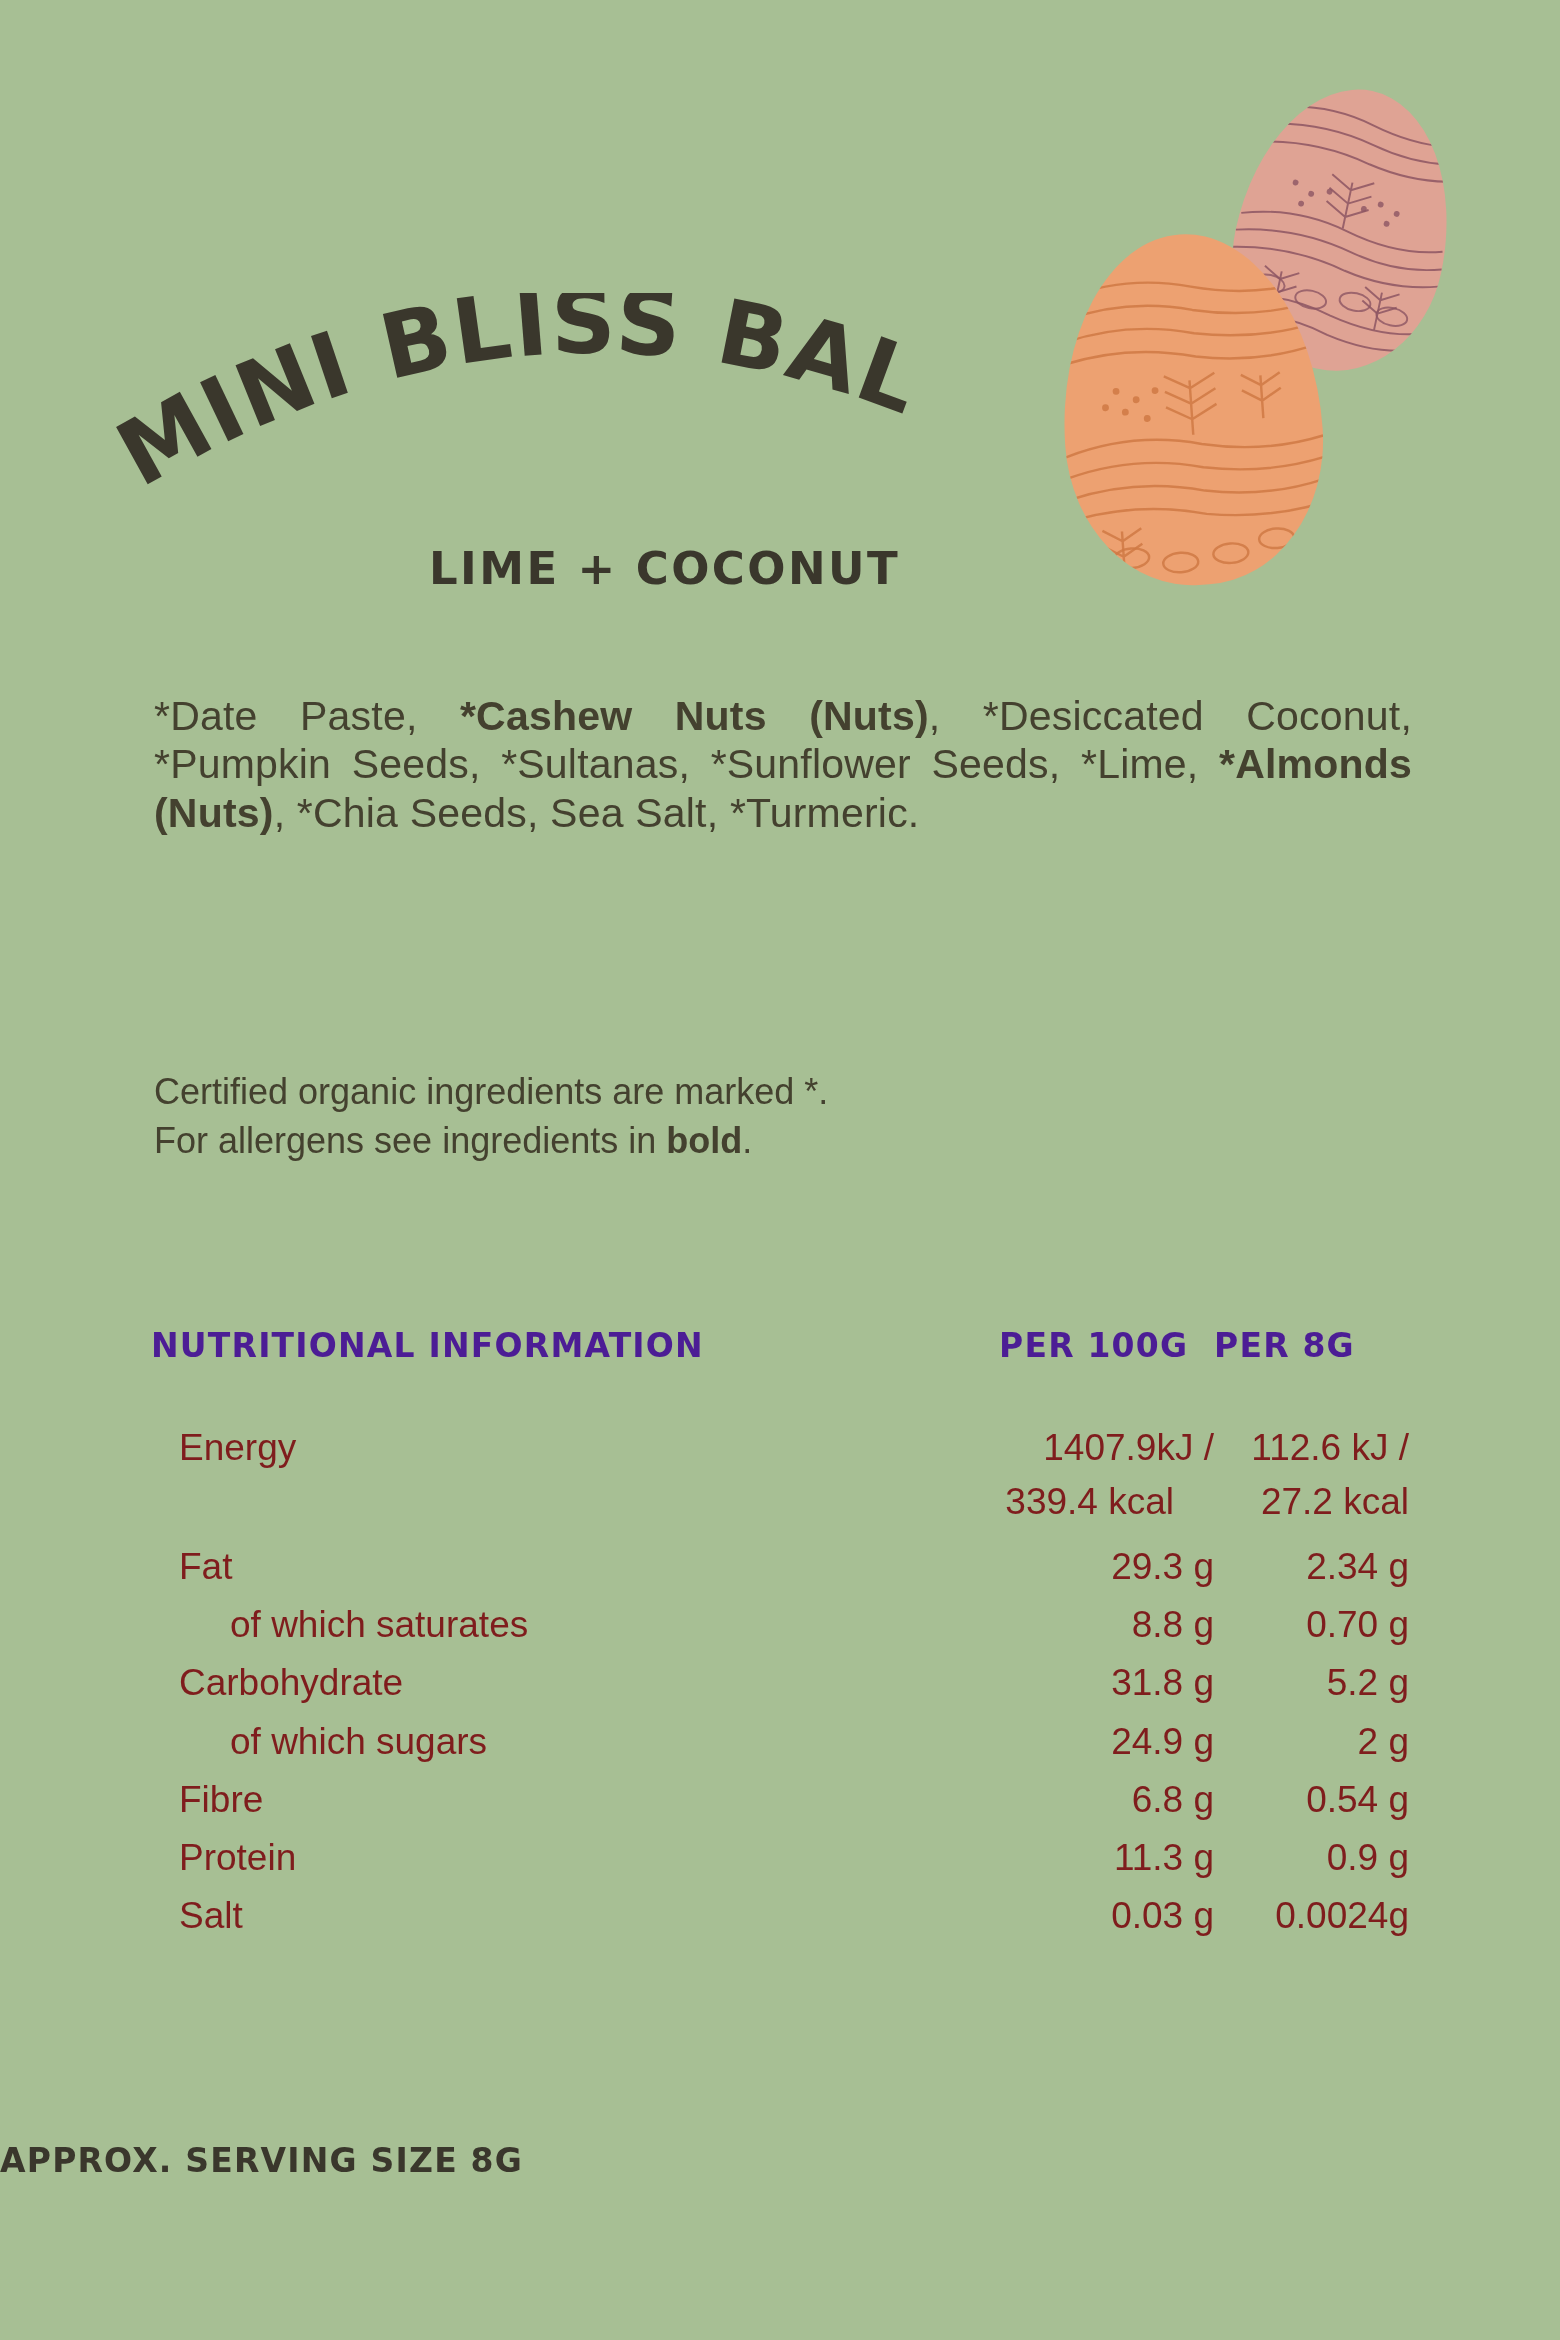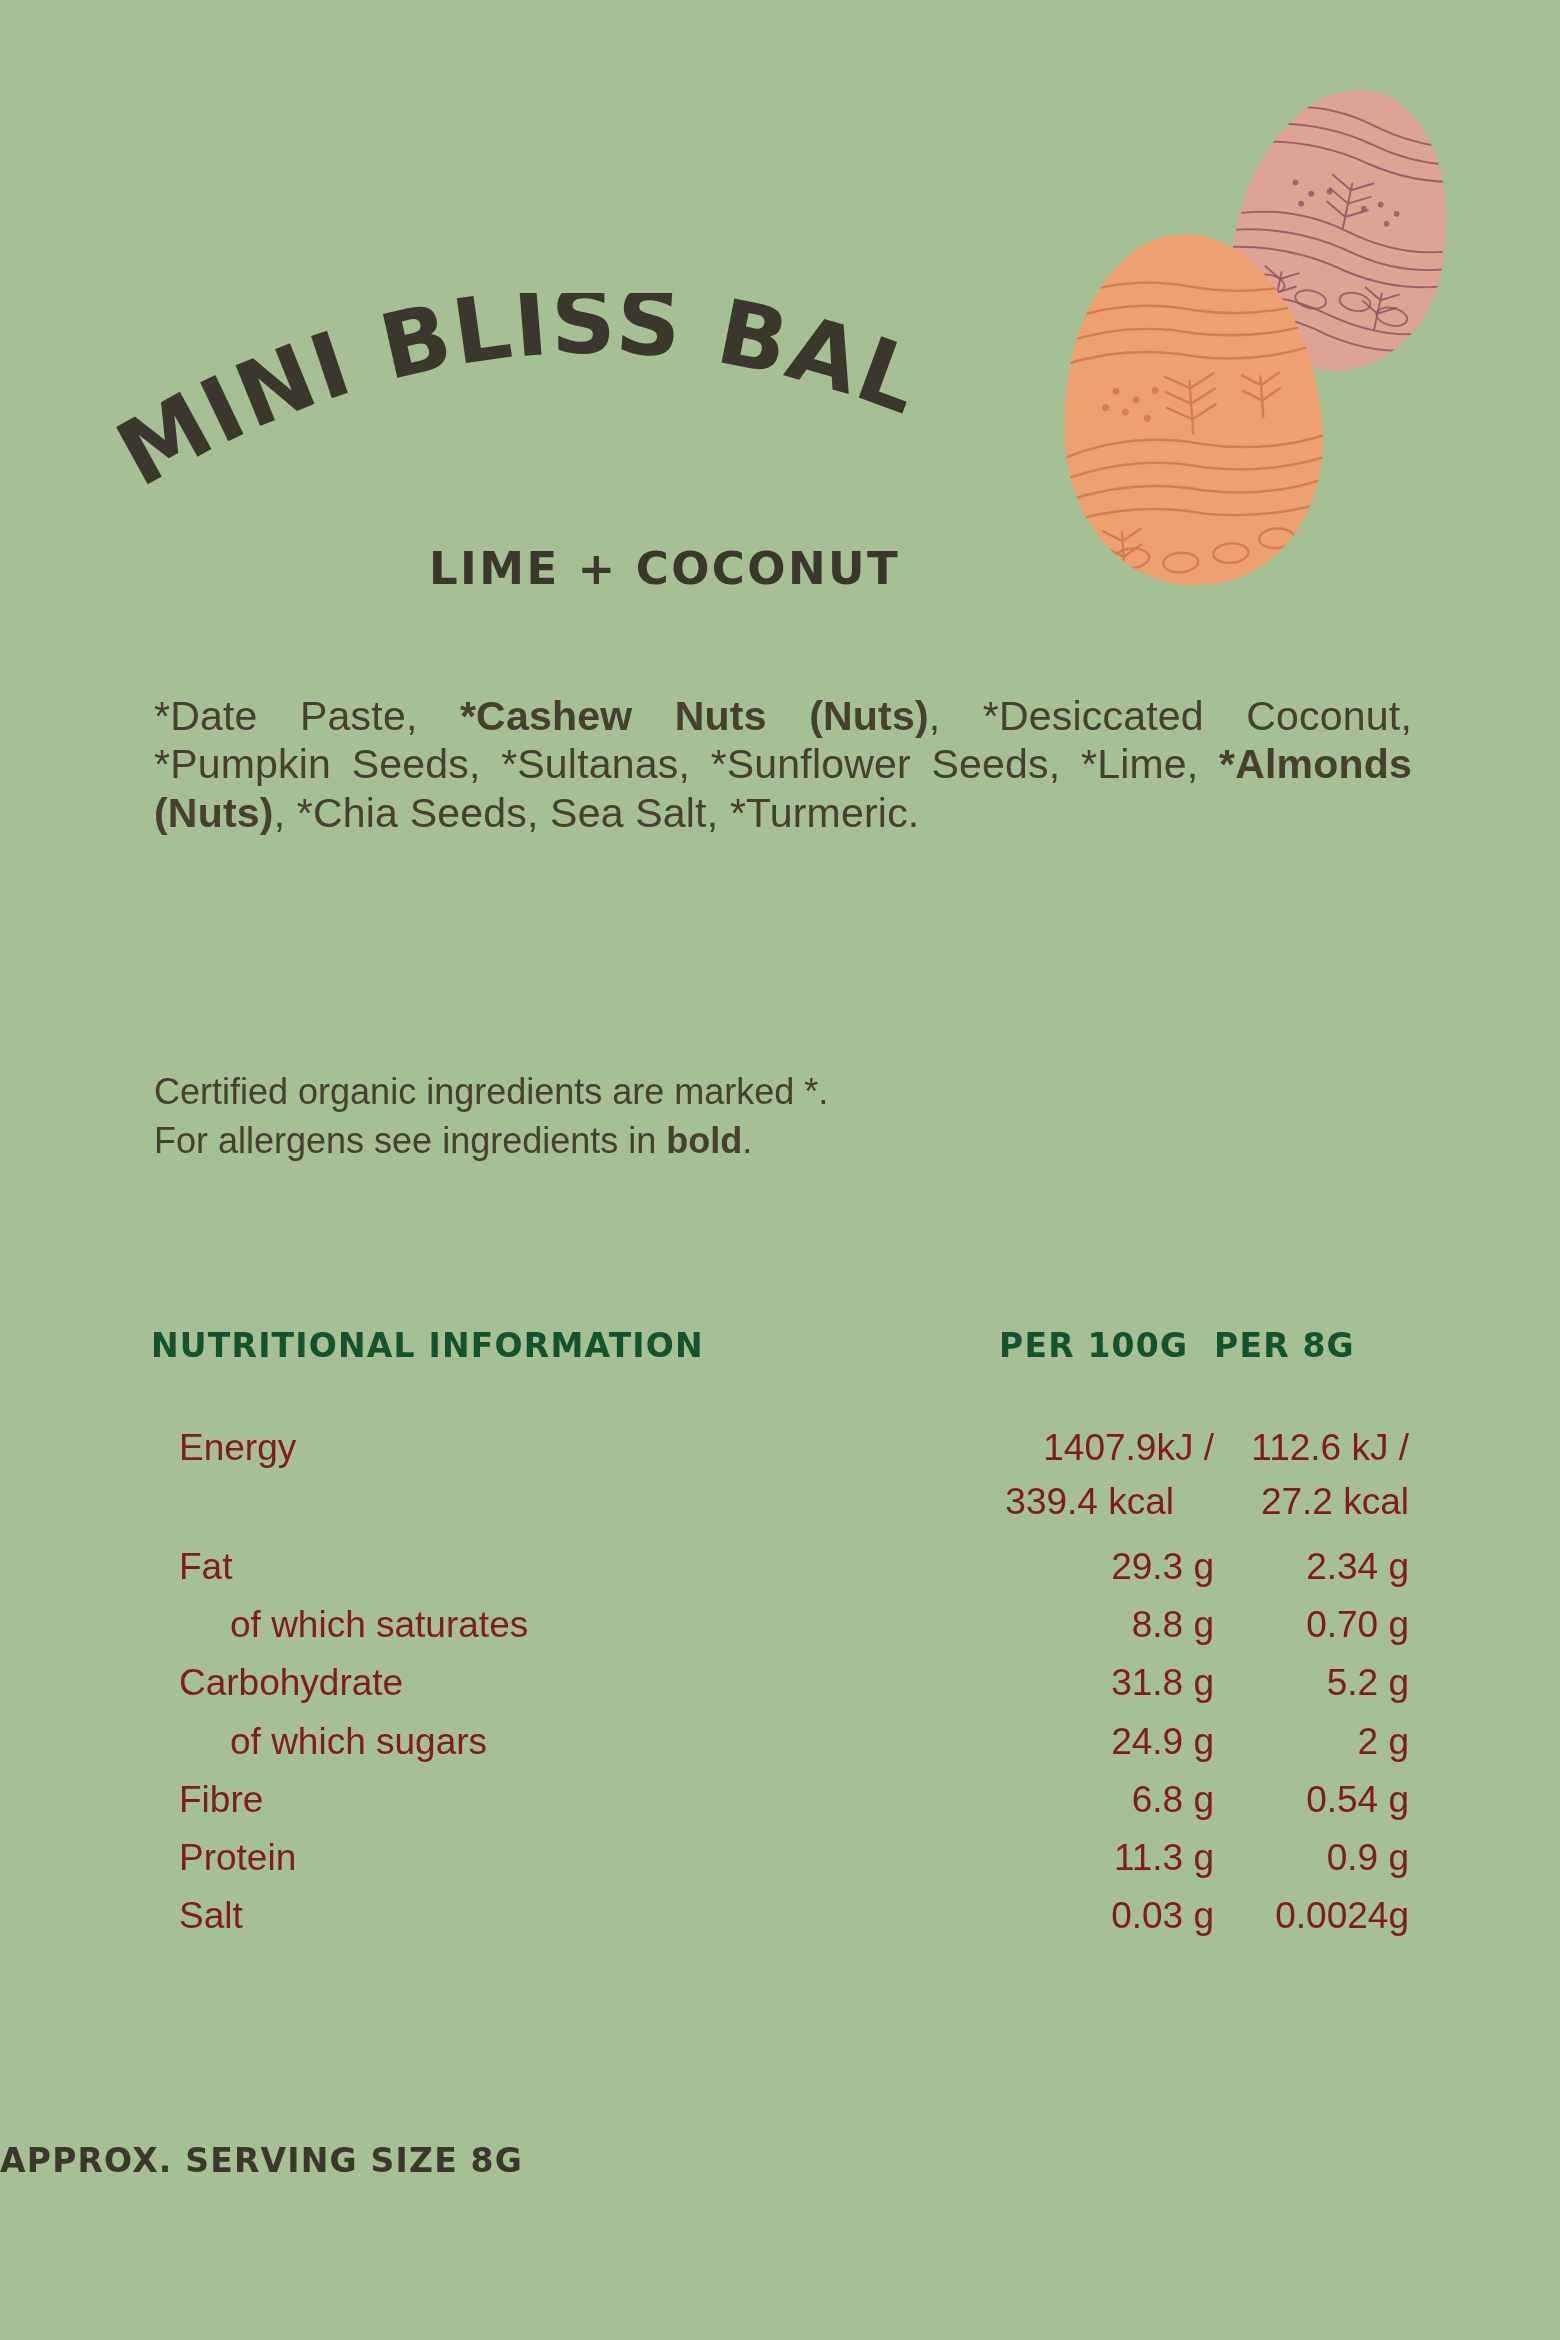--- a/index.html
+++ b/index.html
@@ -117,21 +117,21 @@
     top: 1326px;
     width: 1258px;
   }
   .nutri-head {
     display: flex;
     align-items: baseline;
     font-family: "DejaVu Sans", sans-serif;
     font-weight: bold;
     font-size: 33px;
     letter-spacing: 1.2px;
-    color: #14532d;
+    color: #4c1d95;
     margin-bottom: 60px;
   }
   .nutri-head .h-label { flex: 1 1 auto; }
   .nutri-head .h-col {
     width: 215px;
   }
   .nutri-head .h-col.small { width: 195px; }
 
   .nutri-row {
     display: flex;

